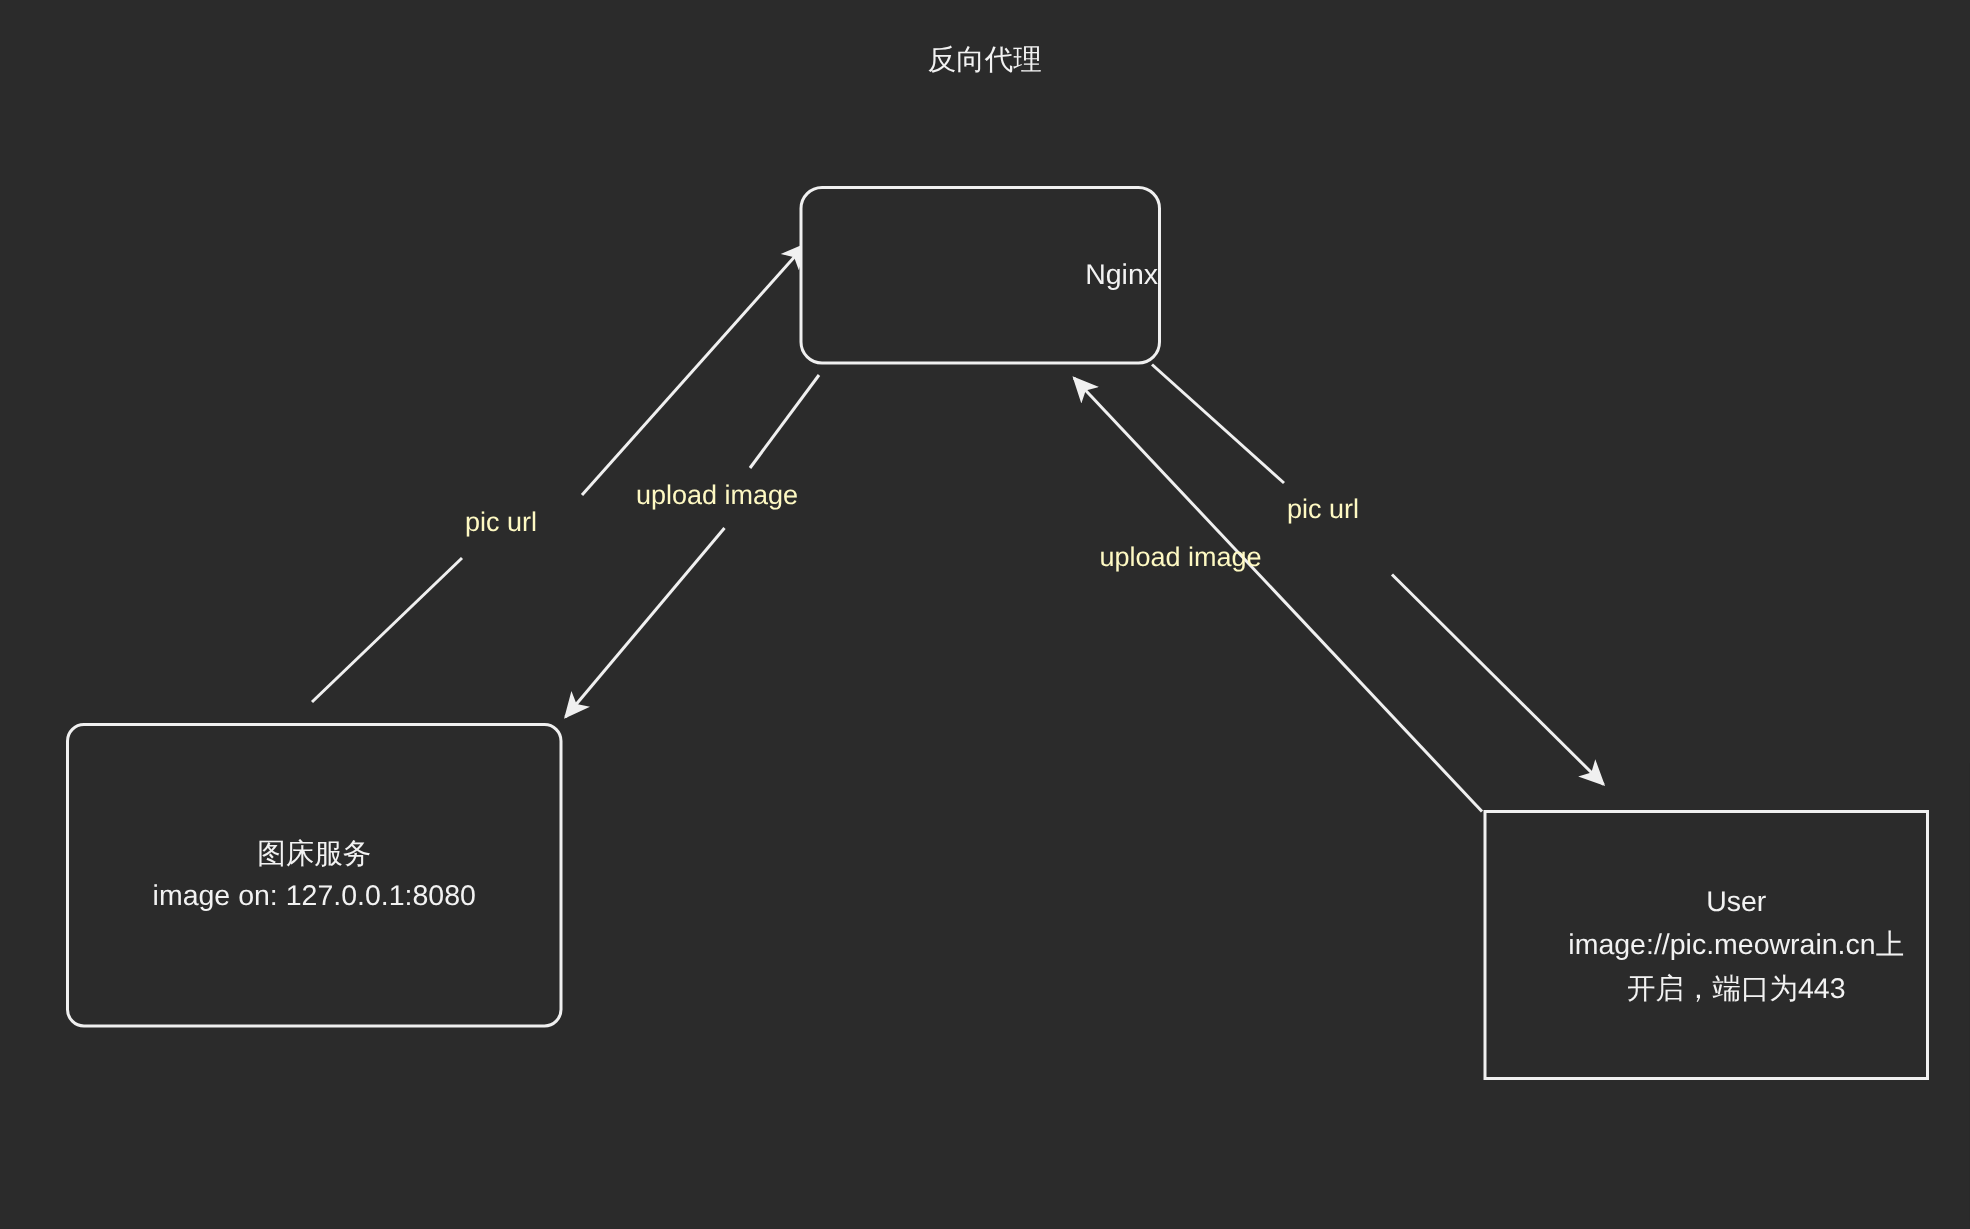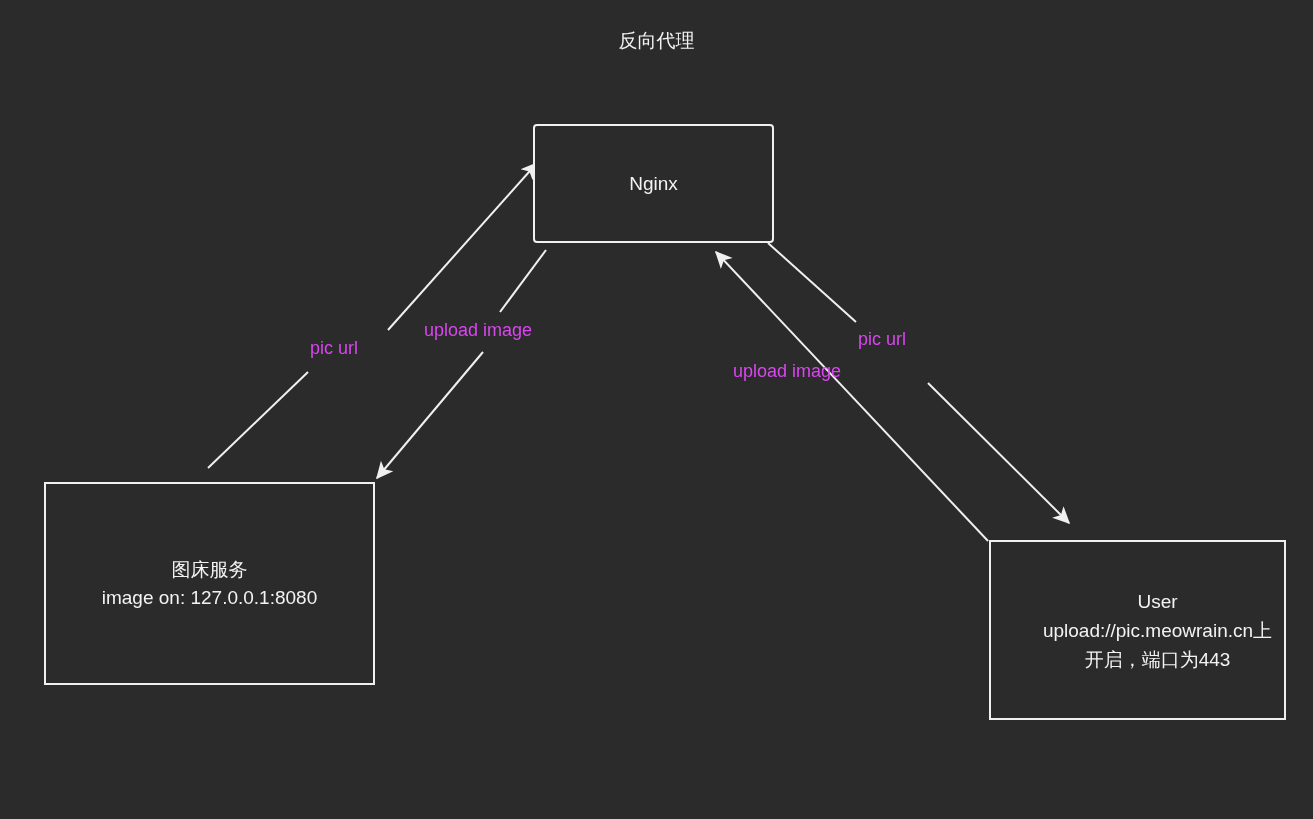--- a/index.html
+++ b/index.html
@@ -54,52 +54,53 @@
   }
   .node-line {
     display: block;
     white-space: nowrap;
   }
   #node-nginx {
     left: 533px;
     top: 124px;
     width: 241px;
     height: 119px;
-    border-radius: 4px;
+    border-radius: 15px;
+    align-items: flex-end;
   }
   #node-nginx .node-line {
     font-size: 19px;
     line-height: 26px;
   }
   #node-imagebed {
     left: 44px;
     top: 482px;
     width: 331px;
     height: 203px;
-    border-radius: 0;
+    border-radius: 12px;
   }
   #node-imagebed .node-line {
     font-size: 19px;
     line-height: 28px;
   }
   #node-user {
     left: 989px;
     top: 540px;
     width: 297px;
     height: 180px;
     border-radius: 0;
     padding-left: 40px;
   }
   #node-user .node-line {
     font-size: 19px;
     line-height: 29px;
   }
   .edge-label {
     position: absolute;
-    color: #d946ef;
+    color: #fef9c3;
     font-size: 18px;
     line-height: 22px;
     white-space: nowrap;
   }
   #label-pic-url-left  { left: 310px; top: 337px; }
   #label-upload-left   { left: 424px; top: 319px; }
   #label-pic-url-right { left: 858px; top: 328px; }
   #label-upload-right  { left: 733px; top: 360px; }
 </style>
 </head>
@@ -142,21 +143,21 @@
     <span class="node-line">Nginx</span>
   </div>
 
   <div class="node" id="node-imagebed">
     <span class="node-line">图床服务</span>
     <span class="node-line">image on: 127.0.0.1:8080</span>
   </div>
 
   <div class="node" id="node-user">
     <span class="node-line">User</span>
-    <span class="node-line">upload://pic.meowrain.cn上</span>
+    <span class="node-line">image://pic.meowrain.cn上</span>
     <span class="node-line">开启，端口为443</span>
   </div>
 
   <span class="edge-label" id="label-pic-url-left">pic url</span>
   <span class="edge-label" id="label-upload-left">upload image</span>
   <span class="edge-label" id="label-pic-url-right">pic url</span>
   <span class="edge-label" id="label-upload-right">upload image</span>
 
 </div>
 

